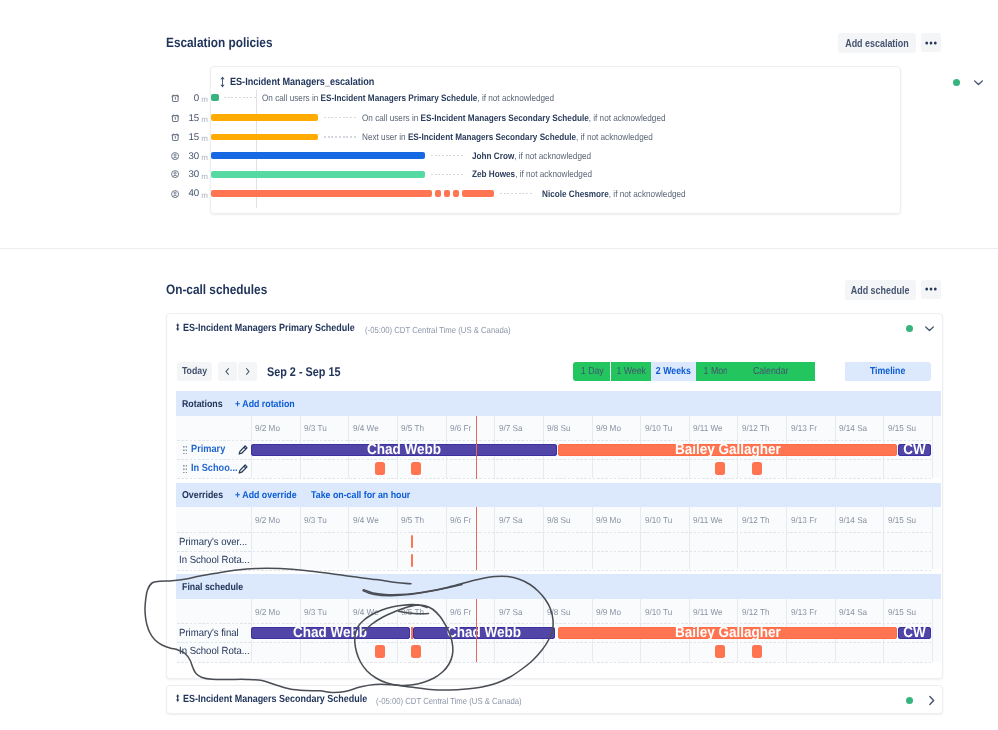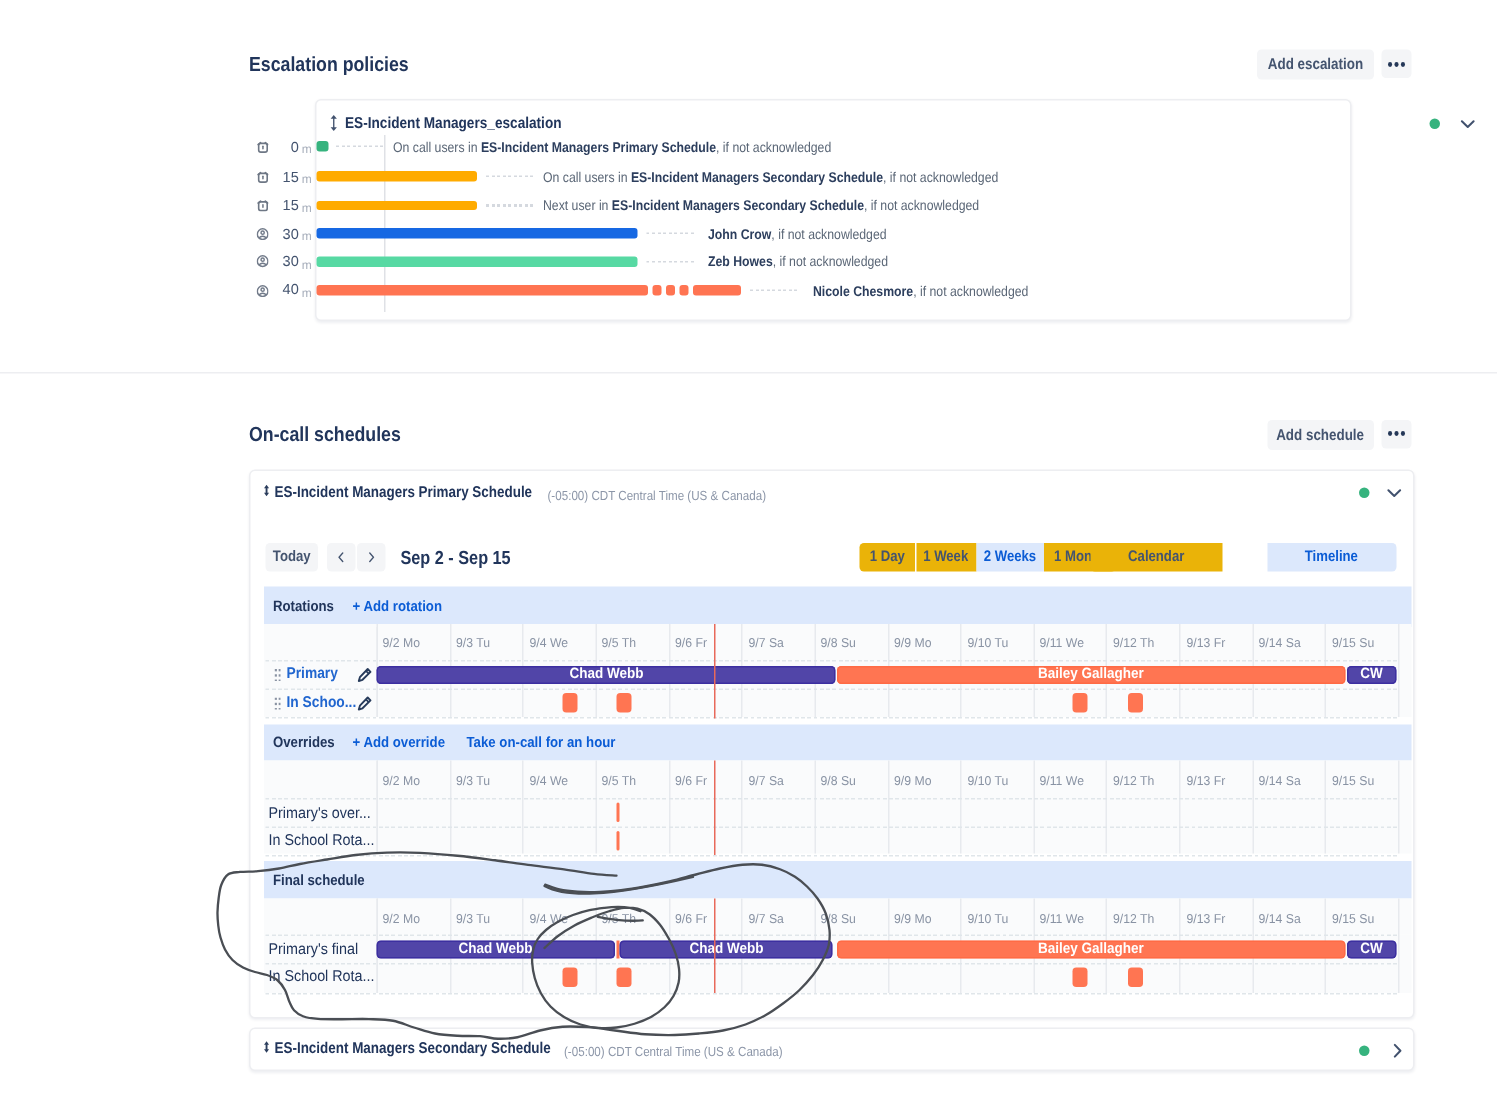--- a/index.html
+++ b/index.html
@@ -34,40 +34,40 @@
   .etext b{font-weight:700;color:#2C3E5D;}
   .vline{position:absolute;width:1px;background:#DFE1E6;}
   .ico{position:absolute;display:block;line-height:0;font-size:0;}
   .ico svg{display:block;}
   .tbtn{position:absolute;display:flex;align-items:center;justify-content:center;
         font-size:10.1px;font-weight:600;color:#44546F;background:#F4F5F7;border-radius:3px;cursor:pointer;white-space:nowrap;}
   .tbtn > span{display:inline-block;transform:scaleX(0.87);}
   .range-title{position:absolute;font-size:12.6px;font-weight:700;color:#21355B;white-space:nowrap;
        transform:scaleX(0.86);transform-origin:left top;}
   .seg{position:absolute;display:flex;align-items:center;justify-content:center;
-       font-size:10.2px;font-weight:700;color:#44546F;cursor:pointer;background:#eab308;white-space:nowrap;}
+       font-size:10.2px;font-weight:400;color:#44546F;cursor:pointer;background:#22c55e;white-space:nowrap;}
   .seg > span{display:inline-block;transform:scaleX(0.86);}
   .seg.active{background:#DCE8FC;color:#0B5CD5;font-weight:700;}
   .band{position:absolute;background:#DCE8FC;}
   .band-name{position:absolute;font-size:10px;font-weight:700;color:#21355B;white-space:nowrap;
        transform:scaleX(0.88);transform-origin:left top;}
   .band-act{position:absolute;font-size:9.8px;font-weight:700;color:#0B5CD5;cursor:pointer;white-space:nowrap;
        transform:scaleX(0.9);transform-origin:left top;}
   .gridhdr{position:absolute;background:#FAFBFC;}
   .daylbl{position:absolute;font-size:8.6px;color:#8993A4;font-weight:400;white-space:nowrap;
        transform:scaleX(0.95);transform-origin:left top;}
   .gcol{position:absolute;width:1px;background:#E7EAEE;}
   .rowlbl{position:absolute;font-size:10.4px;color:#21355B;white-space:nowrap;
        transform:scaleX(0.92);transform-origin:left top;}
   .rowlnk{position:absolute;font-size:10.4px;color:#2166CF;font-weight:700;white-space:nowrap;
        transform:scaleX(0.885);transform-origin:left top;}
   .hdash{position:absolute;height:1px;
       background-image:repeating-linear-gradient(to right,#E0E6EA 0 2.6px,rgba(0,0,0,0) 2.6px 4.2px);}
   .tlbar{position:absolute;border-radius:3px;display:flex;align-items:center;justify-content:center;
-         color:#fff;font-size:10px;font-weight:700;white-space:nowrap;overflow:hidden;}
+         color:#fff;font-size:15px;font-weight:700;white-space:nowrap;overflow:hidden;}
   .tlbar.pur{background:#5145A8;box-shadow:inset 0 0 0 1px #3C2FA0;}
   .tlbar.org{background:#FF7552;box-shadow:inset 0 0 0 1px #FF6B45;}
   .tlbar > span{display:inline-block;transform:scaleX(0.9);}
   .nowline{position:absolute;width:1.1px;background:#E8695A;}
   .sq{position:absolute;border-radius:2.5px;background:#FF7552;}
   .rowbg{position:absolute;background:#FAFBFC;}
 </style>
 </head>
 <body>
 

